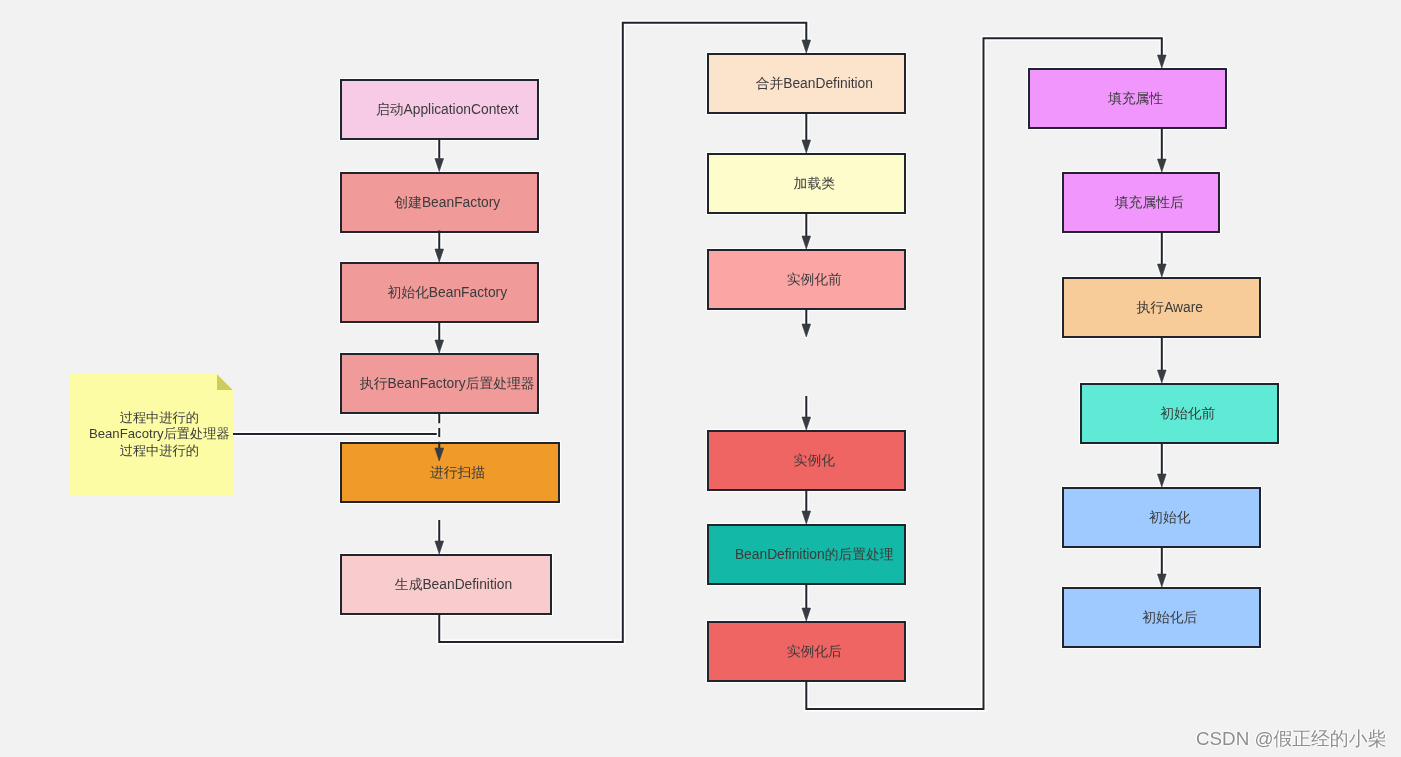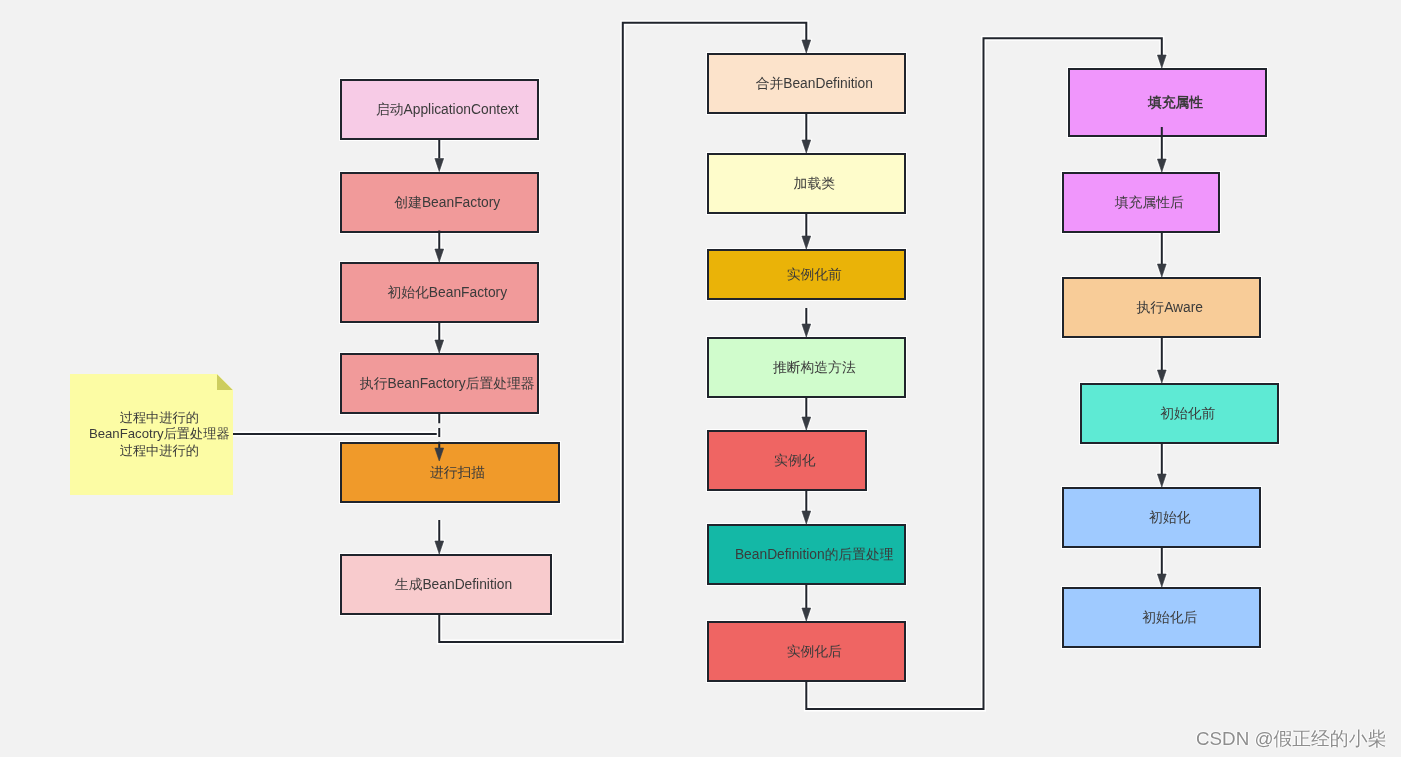--- a/index.html
+++ b/index.html
@@ -116,27 +116,26 @@
 
   <div class="node" style="left: 339.5px; top: 79px; width: 199.5px; height: 61px; background: rgb(247, 203, 230);">启动ApplicationContext</div>
   <div class="node" style="left: 339.5px; top: 171.5px; width: 199.5px; height: 61px; background: rgb(241, 154, 154);">创建BeanFactory</div>
   <div class="node" style="left: 339.5px; top: 262px; width: 199.5px; height: 61px; background: rgb(241, 154, 154);">初始化BeanFactory</div>
   <div class="node" style="left: 339.5px; top: 353px; width: 199.5px; height: 61px; background: rgb(241, 154, 154);">执行BeanFactory后置处理器</div>
   <div class="node" style="left: 339.5px; top: 442px; width: 220px; height: 61px; background: rgb(240, 154, 42);">进行扫描</div>
   <div class="node" style="left: 339.5px; top: 554px; width: 212px; height: 61px; background: rgb(248, 203, 205);">生成BeanDefinition</div>
 
   <div class="node" style="left: 706.8px; top: 53px; width: 199px; height: 61px; background: rgb(252, 227, 203);">合并BeanDefinition</div>
   <div class="node" style="left: 706.8px; top: 153px; width: 199px; height: 61px; background: rgb(254, 252, 203);">加载类</div>
-  <div class="node" style="left: 706.8px; top: 249px; width: 199px; height: 51px; background: #eab308;">实例化前</div>
-  <div class="node" style="left: 706.8px; top: 337px; width: 199px; height: 61px; background: rgb(208, 252, 204);">推断构造方法</div>
-  <div class="node" style="left: 706.8px; top: 430px; width: 160px; height: 61px; background: rgb(239, 101, 99);">实例化</div>
+  <div class="node" style="left: 706.8px; top: 249px; width: 199px; height: 61px; background: #fca5a5;">实例化前</div>
+  <div class="node" style="left: 706.8px; top: 430px; width: 199px; height: 61px; background: rgb(239, 101, 99);">实例化</div>
   <div class="node" style="left: 706.8px; top: 524px; width: 199px; height: 61px; background: #14b8a6;">BeanDefinition的后置处理</div>
   <div class="node" style="left: 706.8px; top: 621px; width: 199px; height: 61px; background: rgb(239, 101, 99);">实例化后</div>
 
-  <div class="node" style="left: 1068px; top: 68px; width: 199px; height: 69px; background: rgb(240, 150, 252); font-weight: bold;">填充属性</div>
+  <div class="node" style="left: 1028px; top: 68px; width: 199px; height: 61px; background: rgb(240, 150, 252);">填充属性</div>
   <div class="node" style="left: 1062.3px; top: 172px; width: 158px; height: 61px; background: rgb(240, 150, 252);">填充属性后</div>
   <div class="node" style="left: 1062.3px; top: 277px; width: 199px; height: 61px; background: rgb(248, 204, 152);">执行Aware</div>
   <div class="node" style="left: 1062.3px; top: 383px; width: 199px; height: 61px; background: #5eead4; margin-left: 18px;">初始化前</div>
   <div class="node" style="left: 1062.3px; top: 487px; width: 199px; height: 61px; background: rgb(159, 202, 255);">初始化</div>
   <div class="node" style="left: 1062.3px; top: 587px; width: 199px; height: 61px; background: rgb(159, 202, 255);">初始化后</div>
   <div class="note" style="left: 69.5px; top: 374px; width: 163.5px; height: 121px; background: rgb(252, 252, 164); clip-path: polygon(0px 0px, 147.5px 0px, 163.5px 16px, 163.5px 121px, 0px 121px);">
     <div>
       <div>过程中进行的</div>
       <div>BeanFacotry后置处理器</div>
       <div>过程中进行的</div>

